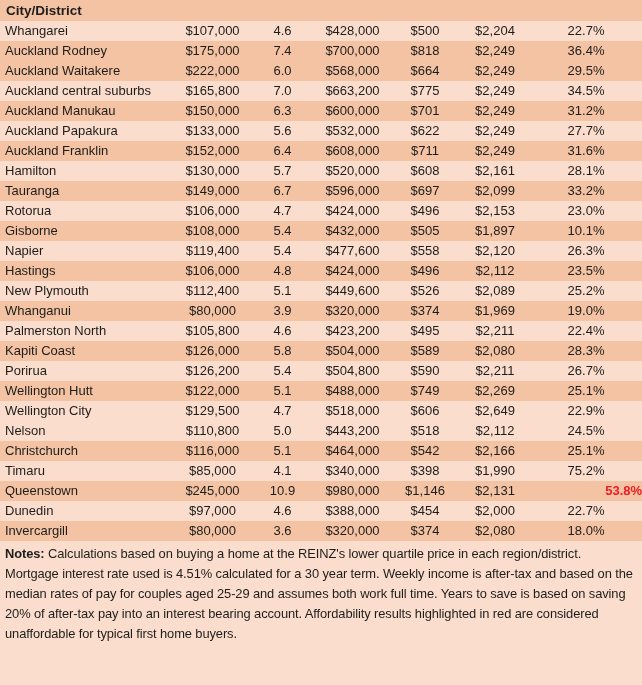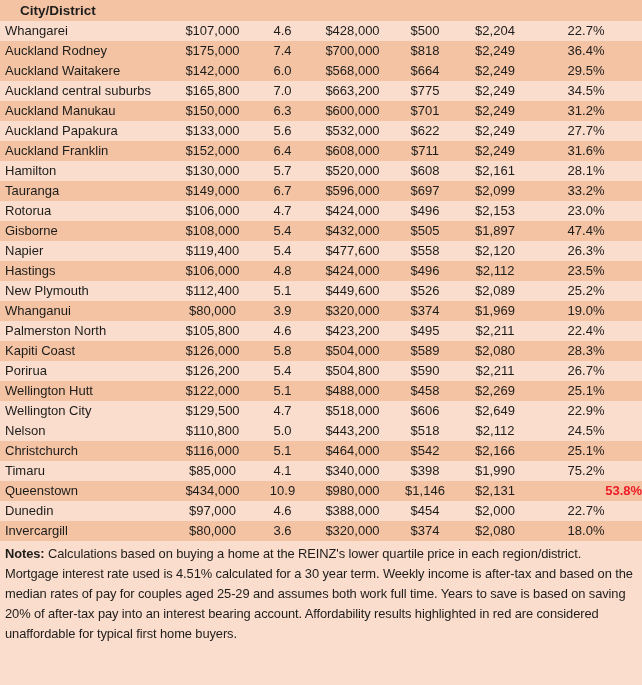--- a/index.html
+++ b/index.html
@@ -31,21 +31,21 @@
     overflow:hidden;
   }
   tr.light{background:var(--row-light);}
   tr.dark{background:var(--row-dark);border-radius:6px;}
   tr.header-row td{
     background:var(--row-dark);
     font-weight:bold;
     font-size:13.5px;
     height:17px;
     line-height:21px;
-    padding-left:20px;
+    padding-left:6px;
     text-align:left;
   }
   td.city{text-align:left;padding-left:5px;margin-left:16px;}
   td.num{text-align:center;}
   td.red{color:var(--red);font-weight:bold;text-align:right;}
   .notes{
     background:var(--row-light);
     padding:3px 8px 0 5px;
     font-size:12.9px;
     line-height:20px;
@@ -83,21 +83,21 @@
     <td class="city">Auckland Rodney</td>
     <td class="num">$175,000</td>
     <td class="num">7.4</td>
     <td class="num">$700,000</td>
     <td class="num">$818</td>
     <td class="num">$2,249</td>
     <td class="num">36.4%</td>
   </tr>
       <tr class="dark">
     <td class="city">Auckland Waitakere</td>
-    <td class="num">$142,000</td>
+    <td class="num">$222,000</td>
     <td class="num">6.0</td>
     <td class="num">$568,000</td>
     <td class="num">$664</td>
     <td class="num">$2,249</td>
     <td class="num">29.5%</td>
   </tr>
       <tr class="light">
     <td class="city">Auckland central suburbs</td>
     <td class="num">$165,800</td>
     <td class="num">7.0</td>
@@ -160,21 +160,21 @@
     <td class="num">$2,153</td>
     <td class="num">23.0%</td>
   </tr>
       <tr class="dark">
     <td class="city">Gisborne</td>
     <td class="num">$108,000</td>
     <td class="num">5.4</td>
     <td class="num">$432,000</td>
     <td class="num">$505</td>
     <td class="num">$1,897</td>
-    <td class="num">47.4%</td>
+    <td class="num">10.1%</td>
   </tr>
       <tr class="light">
     <td class="city">Napier</td>
     <td class="num">$119,400</td>
     <td class="num">5.4</td>
     <td class="num">$477,600</td>
     <td class="num">$558</td>
     <td class="num">$2,120</td>
     <td class="num">26.3%</td>
   </tr>
@@ -230,21 +230,21 @@
     <td class="num">$504,800</td>
     <td class="num">$590</td>
     <td class="num">$2,211</td>
     <td class="num">26.7%</td>
   </tr>
       <tr class="dark">
     <td class="city">Wellington Hutt</td>
     <td class="num">$122,000</td>
     <td class="num">5.1</td>
     <td class="num">$488,000</td>
-    <td class="num">$458</td>
+    <td class="num">$749</td>
     <td class="num">$2,269</td>
     <td class="num">25.1%</td>
   </tr>
       <tr class="light">
     <td class="city">Wellington City</td>
     <td class="num">$129,500</td>
     <td class="num">4.7</td>
     <td class="num">$518,000</td>
     <td class="num">$606</td>
     <td class="num">$2,649</td>
@@ -272,21 +272,21 @@
     <td class="city">Timaru</td>
     <td class="num">$85,000</td>
     <td class="num">4.1</td>
     <td class="num">$340,000</td>
     <td class="num">$398</td>
     <td class="num">$1,990</td>
     <td class="num">75.2%</td>
   </tr>
       <tr class="dark">
     <td class="city">Queenstown</td>
-    <td class="num">$434,000</td>
+    <td class="num">$245,000</td>
     <td class="num">10.9</td>
     <td class="num">$980,000</td>
     <td class="num">$1,146</td>
     <td class="num">$2,131</td>
     <td class="num red">53.8%</td>
   </tr>
       <tr class="light">
     <td class="city">Dunedin</td>
     <td class="num">$97,000</td>
     <td class="num">4.6</td>

